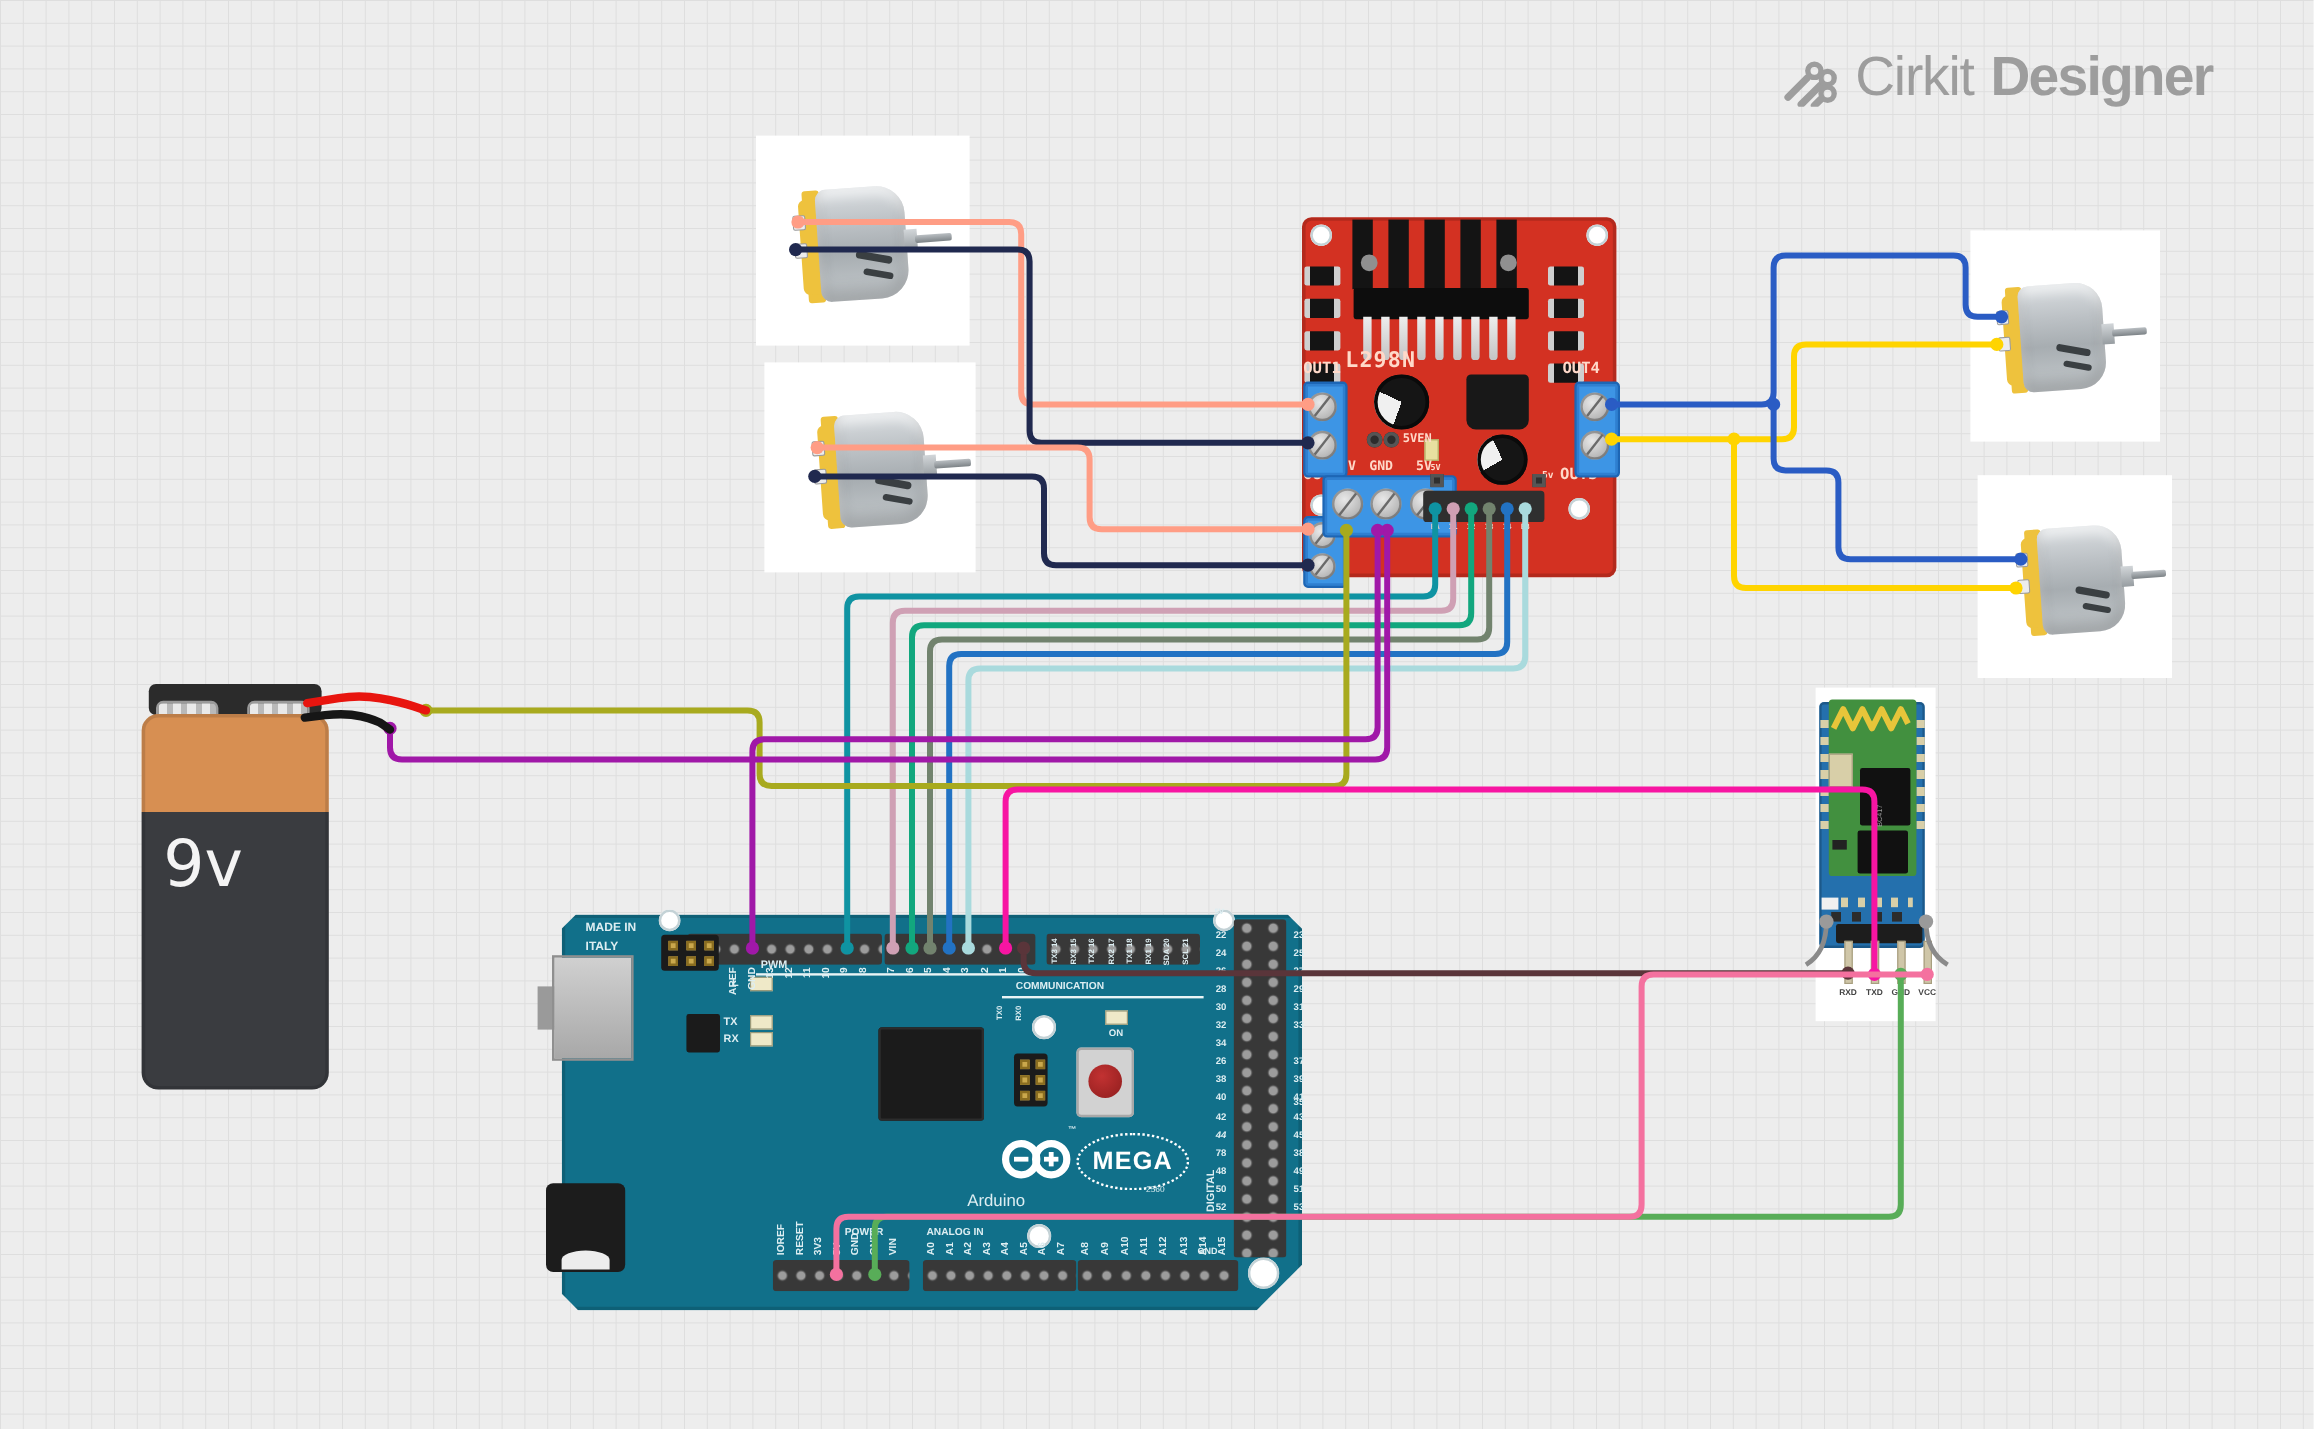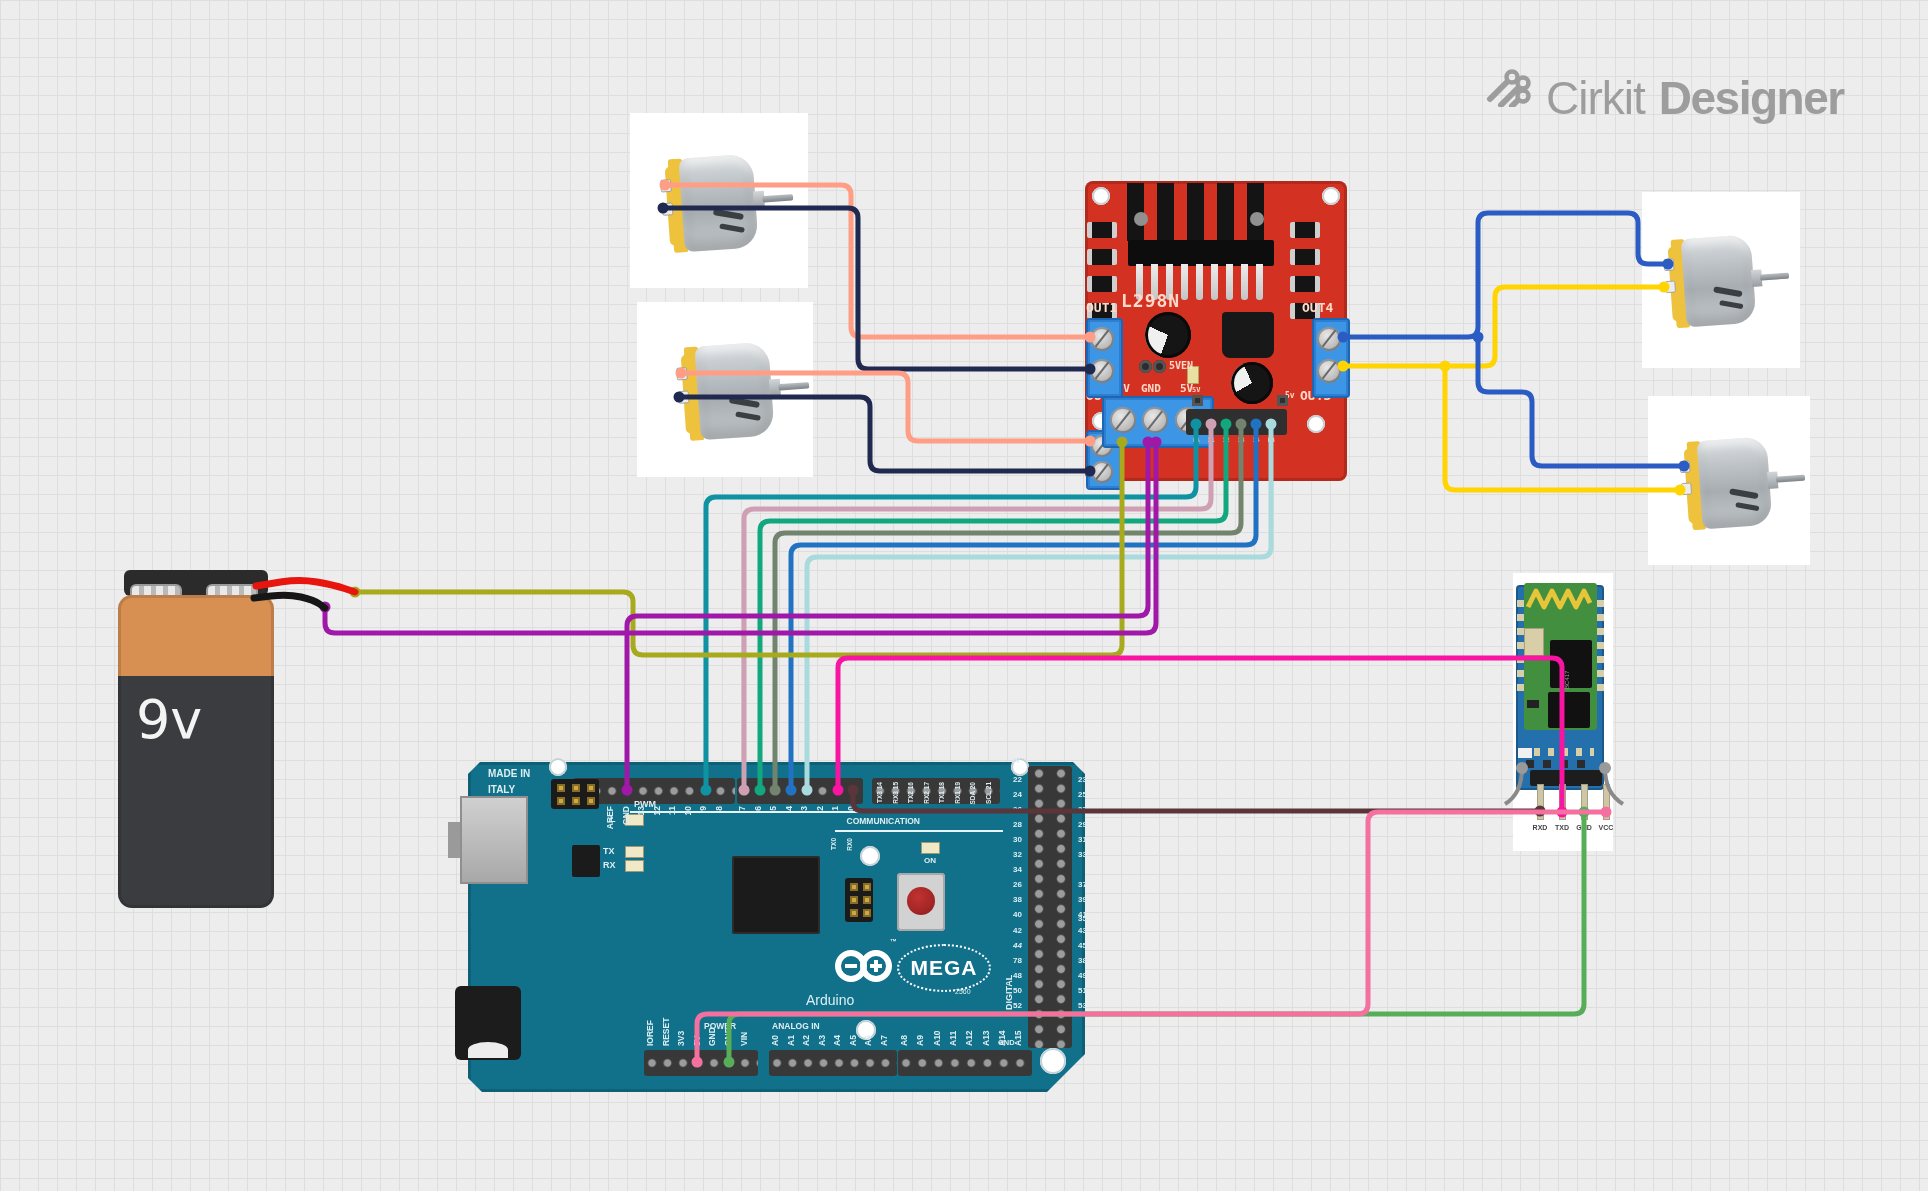--- a/index.html
+++ b/index.html
@@ -4,21 +4,21 @@
 <style>
   html,body{margin:0;padding:0;}
   body{width:1928px;height:1191px;overflow:hidden;font-family:"Liberation Sans",sans-serif;}
   .canvas{position:relative;width:1928px;height:1191px;background-color:#ededed;
     background-image:linear-gradient(#dedede 1px,transparent 1px),linear-gradient(90deg,#dedede 1px,transparent 1px);
     background-size:19px 19px;}
   .abs{position:absolute;}
   .card{position:absolute;background:#ffffff;}
   
   .logo{position:absolute;left:1486px;top:36px;display:flex;align-items:center;color:#9d9d9d;}
-  .logo-text{font-size:46px;letter-spacing:-1px;margin-left:10px;margin-top:35px;}
+  .logo-text{font-size:46px;letter-spacing:-1px;margin-left:10px;}
   .logo-text b{margin-left:14px;letter-spacing:-1.5px;}
   
   .bat-body{position:absolute;left:118px;top:595px;width:156px;height:313px;border-radius:14px;
     background:linear-gradient(180deg,#d78f52 0 26%,#3a3c40 26% 100%);box-shadow:inset 0 0 0 3px rgba(0,0,0,.12);}
   .bat-cap{position:absolute;left:124px;top:570px;width:144px;height:26px;background:#2b2b2b;border-radius:6px;}
   .bat-term{position:absolute;top:584px;width:48px;height:26px;border-radius:6px;
     background:repeating-linear-gradient(90deg,#e9e9e9 0 7px,#b9b9b9 7px 12px);border:2px solid #9a9a9a;}
   .bat-label{position:absolute;left:136px;top:688px;color:#f4f4f4;font-size:54px;font-family:"DejaVu Sans",sans-serif;}
   
   .motor{position:absolute;width:160px;height:108px;transform-origin:7px 28px;}

